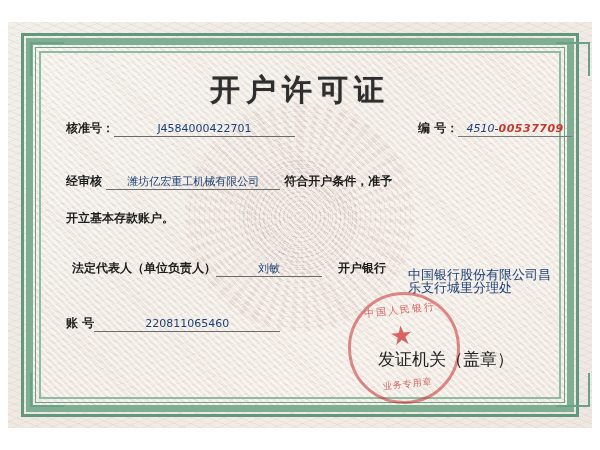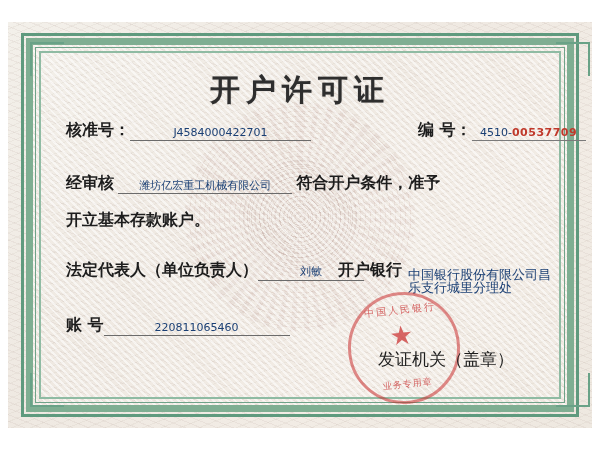--- a/index.html
+++ b/index.html
@@ -121,21 +121,21 @@
   }
 
   .row {
     position: absolute;
     font-size: 11px;
     color: #23405f;
     white-space: nowrap;
   }
   .lbl {
     color: #1d1d1d;
-    font-size: 16px;
+    font-size: 12px;
     font-weight: bold;
   }
   .underline {
     display: inline-block;
     border-bottom: 1px solid #6b6b6b;
     text-align: center;
     vertical-align: bottom;
     color: #1a3f74;
     padding: 0 3px 1px 3px;
     line-height: 13px;
@@ -143,29 +143,29 @@
 
   
   .r-approval { left: 18px; top: 60px; }
   .r-approval .underline { width: 175px; }
   .r-number { left: 370px; top: 60px; }
   .r-number .num-red {
     color: #c0392b;
     font-weight: bold;
     letter-spacing: 0.5px;
   }
-  .r-number .underline { width: 108px; border-bottom: 1px solid #7a7a7a; }
+  .r-number .underline { width: 108px; border-bottom: 1px solid #7a7a7a; font-style: italic; }
 
   
   .r-body1 { left: 18px; top: 113px; font-size: 13px; }
   .r-body1 .underline { width: 168px; font-size: 11px; }
   .r-body2 { left: 18px; top: 150px; font-size: 13px; }
 
   
-  .r-legal { left: 18px; top: 200px; font-family: Liberation Mono, monospace; }
+  .r-legal { left: 24px; top: 200px; }
   .r-legal .underline { width: 100px; }
   .r-bank { left: 290px; top: 200px; text-align: right; }
   .r-bank-val {
     position: absolute;
     left: 360px; top: 208px;
     width: 150px;
     font-size: 13px;
     color: #1a3f74;
     line-height: 13px;
     white-space: normal;

